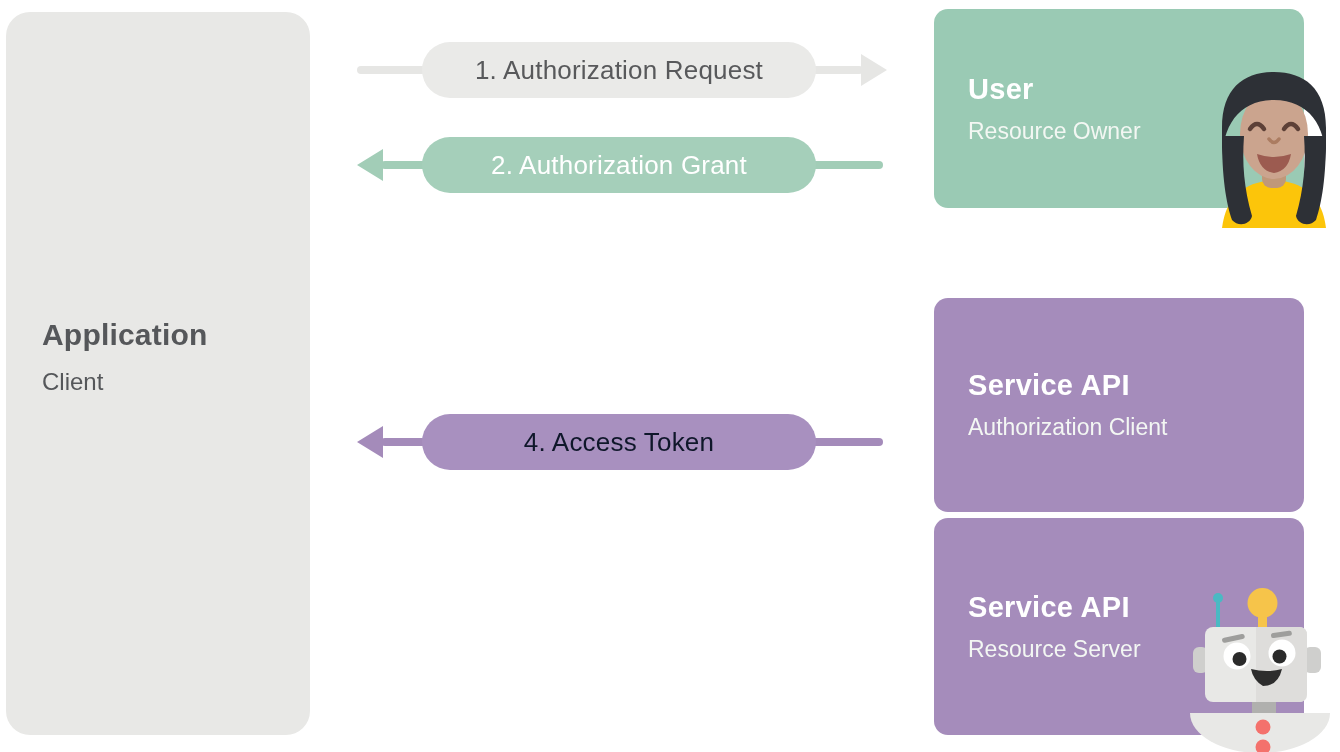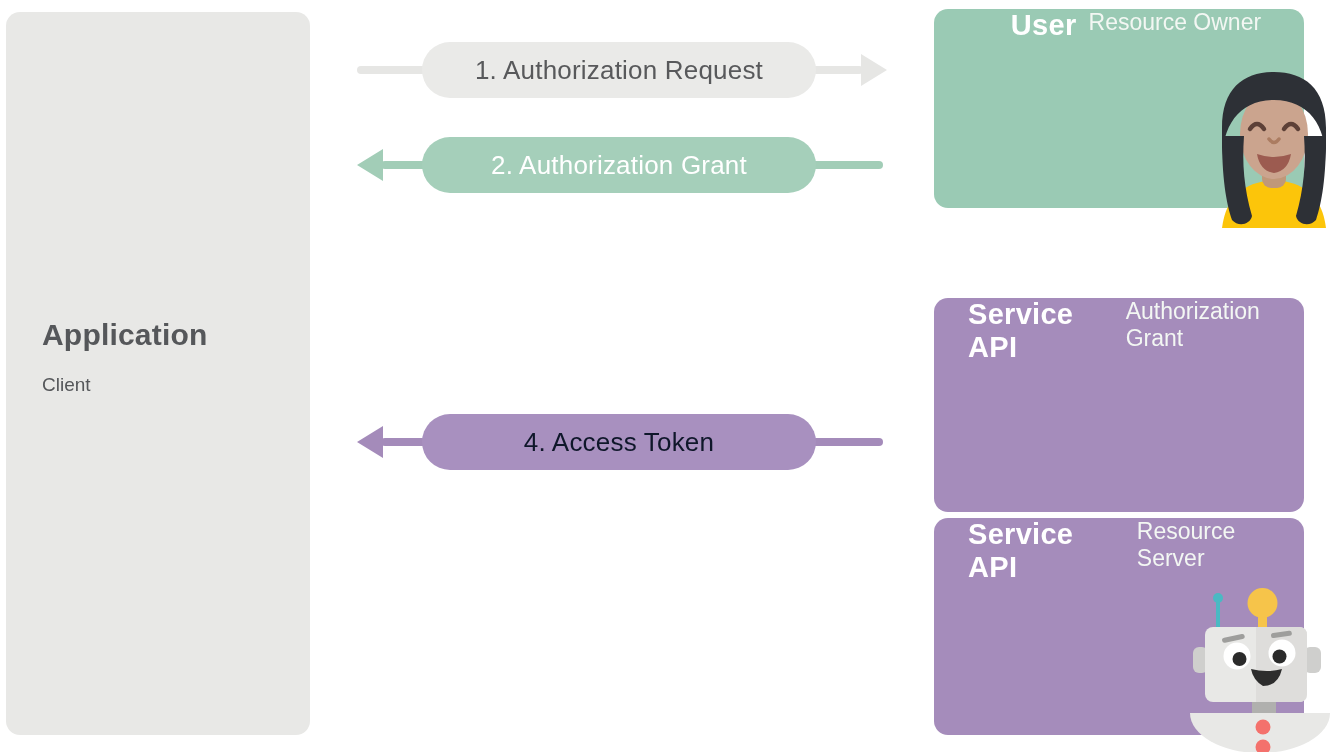--- a/index.html
+++ b/index.html
@@ -6,25 +6,25 @@
   html,body { background:#ffffff; }
   body { font-family:"Liberation Sans", sans-serif; }
   .canvas {
     position:relative; width:1340px; height:752px;
     background:#ffffff; overflow:hidden;
   }
 
   
   .app-box {
     position:absolute; left:6px; top:12px; width:304px; height:723px;
-    background:#e8e8e6; border-radius:14px;
+    background:#e8e8e6; border-radius:24px;
   }
   .app-text { position:absolute; left:36px; top:306px; }
   .app-title { font-size:30px; font-weight:bold; color:#55575a; letter-spacing:0.2px; }
-  .app-sub   { font-size:19px; color:#55575a; margin-top:22px; }
+  .app-sub   { font-size:24px; color:#55575a; margin-top:16px; }
 
   
   .flow-row { position:absolute; left:357px; width:530px; height:56px; }
   .row-1 { top:42px; }  .row-2 { top:118px;margin-top:19px; }
   .row-3 { top:338px; } .row-4 { top:414px; }
   .row-5 { top:550px; } .row-6 { top:626px; }
 
   .arrow-line {
     position:absolute; top:24px; height:8px; border-radius:4px;
   }
@@ -52,21 +52,21 @@
   .style-green .arrow-head { border-left-color:#a2cdb7; border-right-color:#a2cdb7; }
   .style-green .pill { background:#a5cfba; color:#ffffff; }
 
   .style-purple .arrow-line { background:#a48bba; }
   .style-purple .arrow-head { border-left-color:#a48bba; border-right-color:#a48bba; }
   .style-purple .pill { background:#a890bf; color:#0f172a; }
 
   
   .actor-box {
     position:absolute; left:934px; width:370px; border-radius:14px;
-    display:flex; flex-direction:row; justify-content:center;
+    display:flex; flex-direction:column; justify-content:center;
     padding-left:34px;
     gap:12px;
   }
   .actor-user     { top:9px;   height:199px; background:#9acab4; }
   .actor-auth     { top:298px; height:214px; background:#a58cbb; }
   .actor-resource { top:518px; height:217px; background:#a58cbb; }
   .actor-title { font-size:29px; font-weight:bold; color:#ffffff; letter-spacing:0.3px; }
   .actor-sub   { font-size:23px; color:#f3f7f3; }
 
   
@@ -106,21 +106,21 @@
 
 
 
   <div class="actor-box actor-user">
     <div class="actor-title">User</div>
     <div class="actor-sub">Resource Owner</div>
   </div>
 
   <div class="actor-box actor-auth">
     <div class="actor-title">Service API</div>
-    <div class="actor-sub">Authorization Grant</div>
+    <div class="actor-sub">Authorization Client</div>
   </div>
 
   <div class="actor-box actor-resource">
     <div class="actor-title">Service API</div>
     <div class="actor-sub">Resource Server</div>
   </div>
 
   <svg class="avatar-svg" viewBox="0 0 120 158">
 
     <path d="M8,158 C12,126 30,112 60,110 C90,112 108,126 112,158 Z" fill="#fcc50a"></path>

